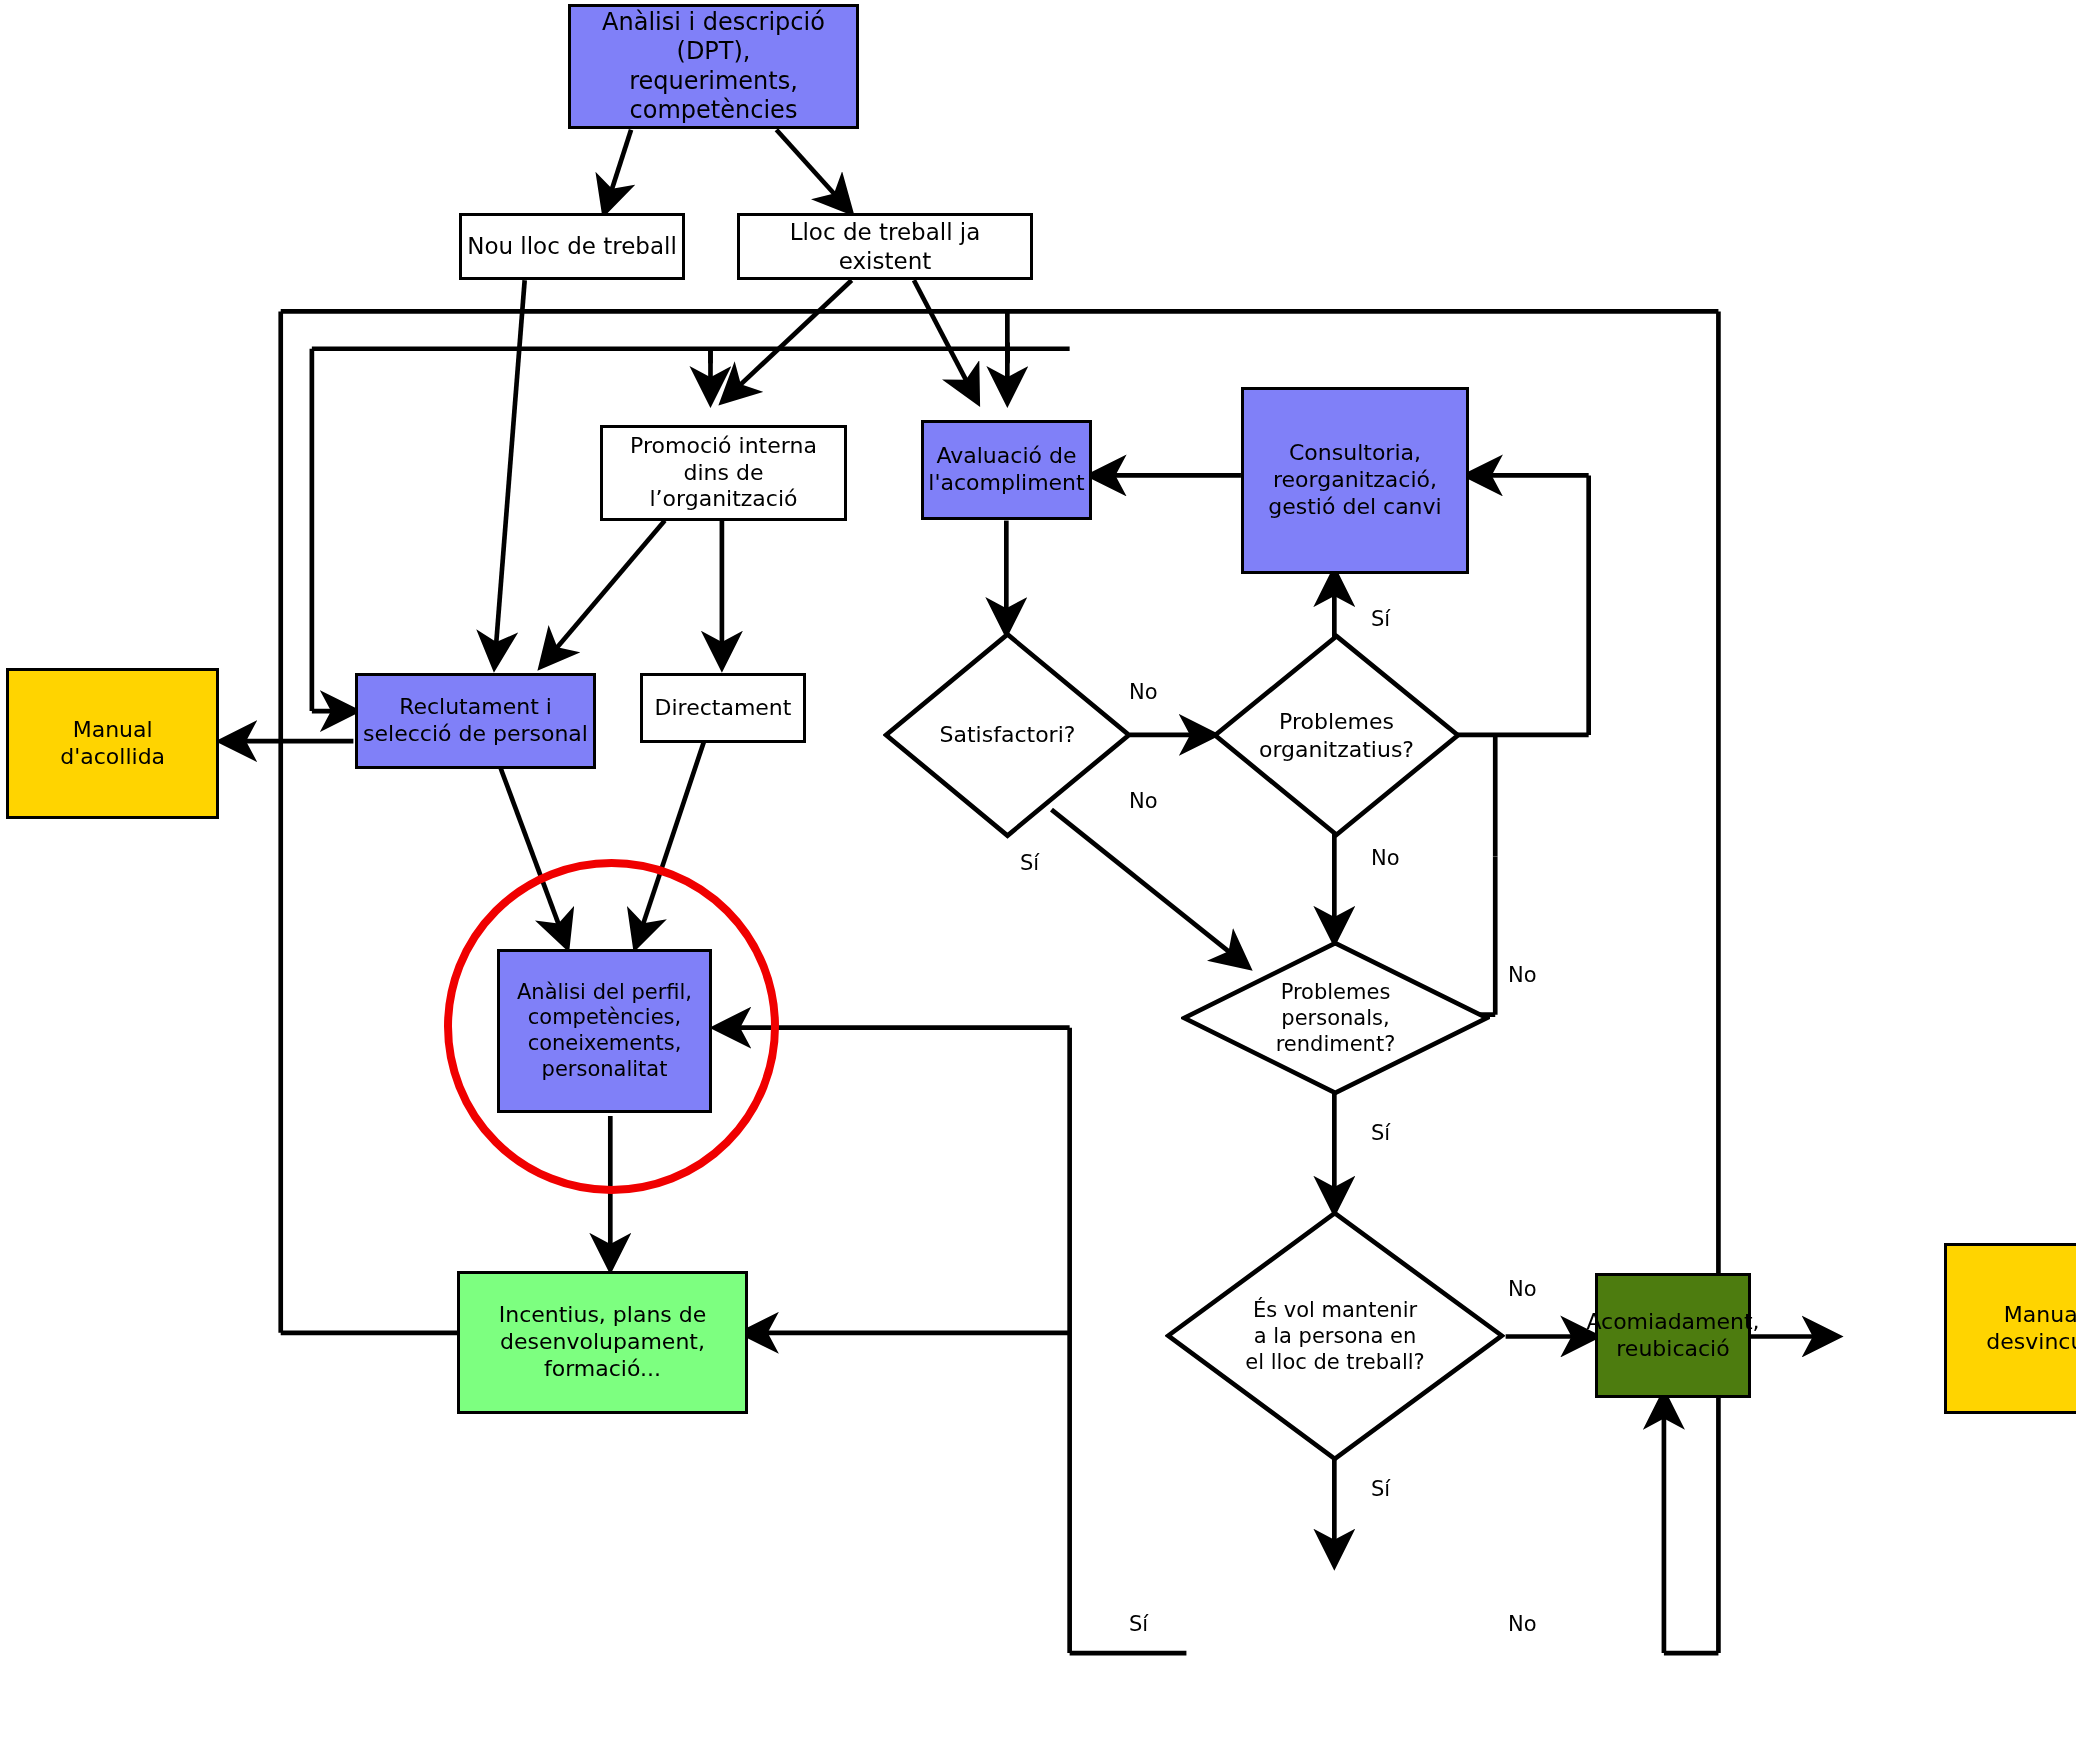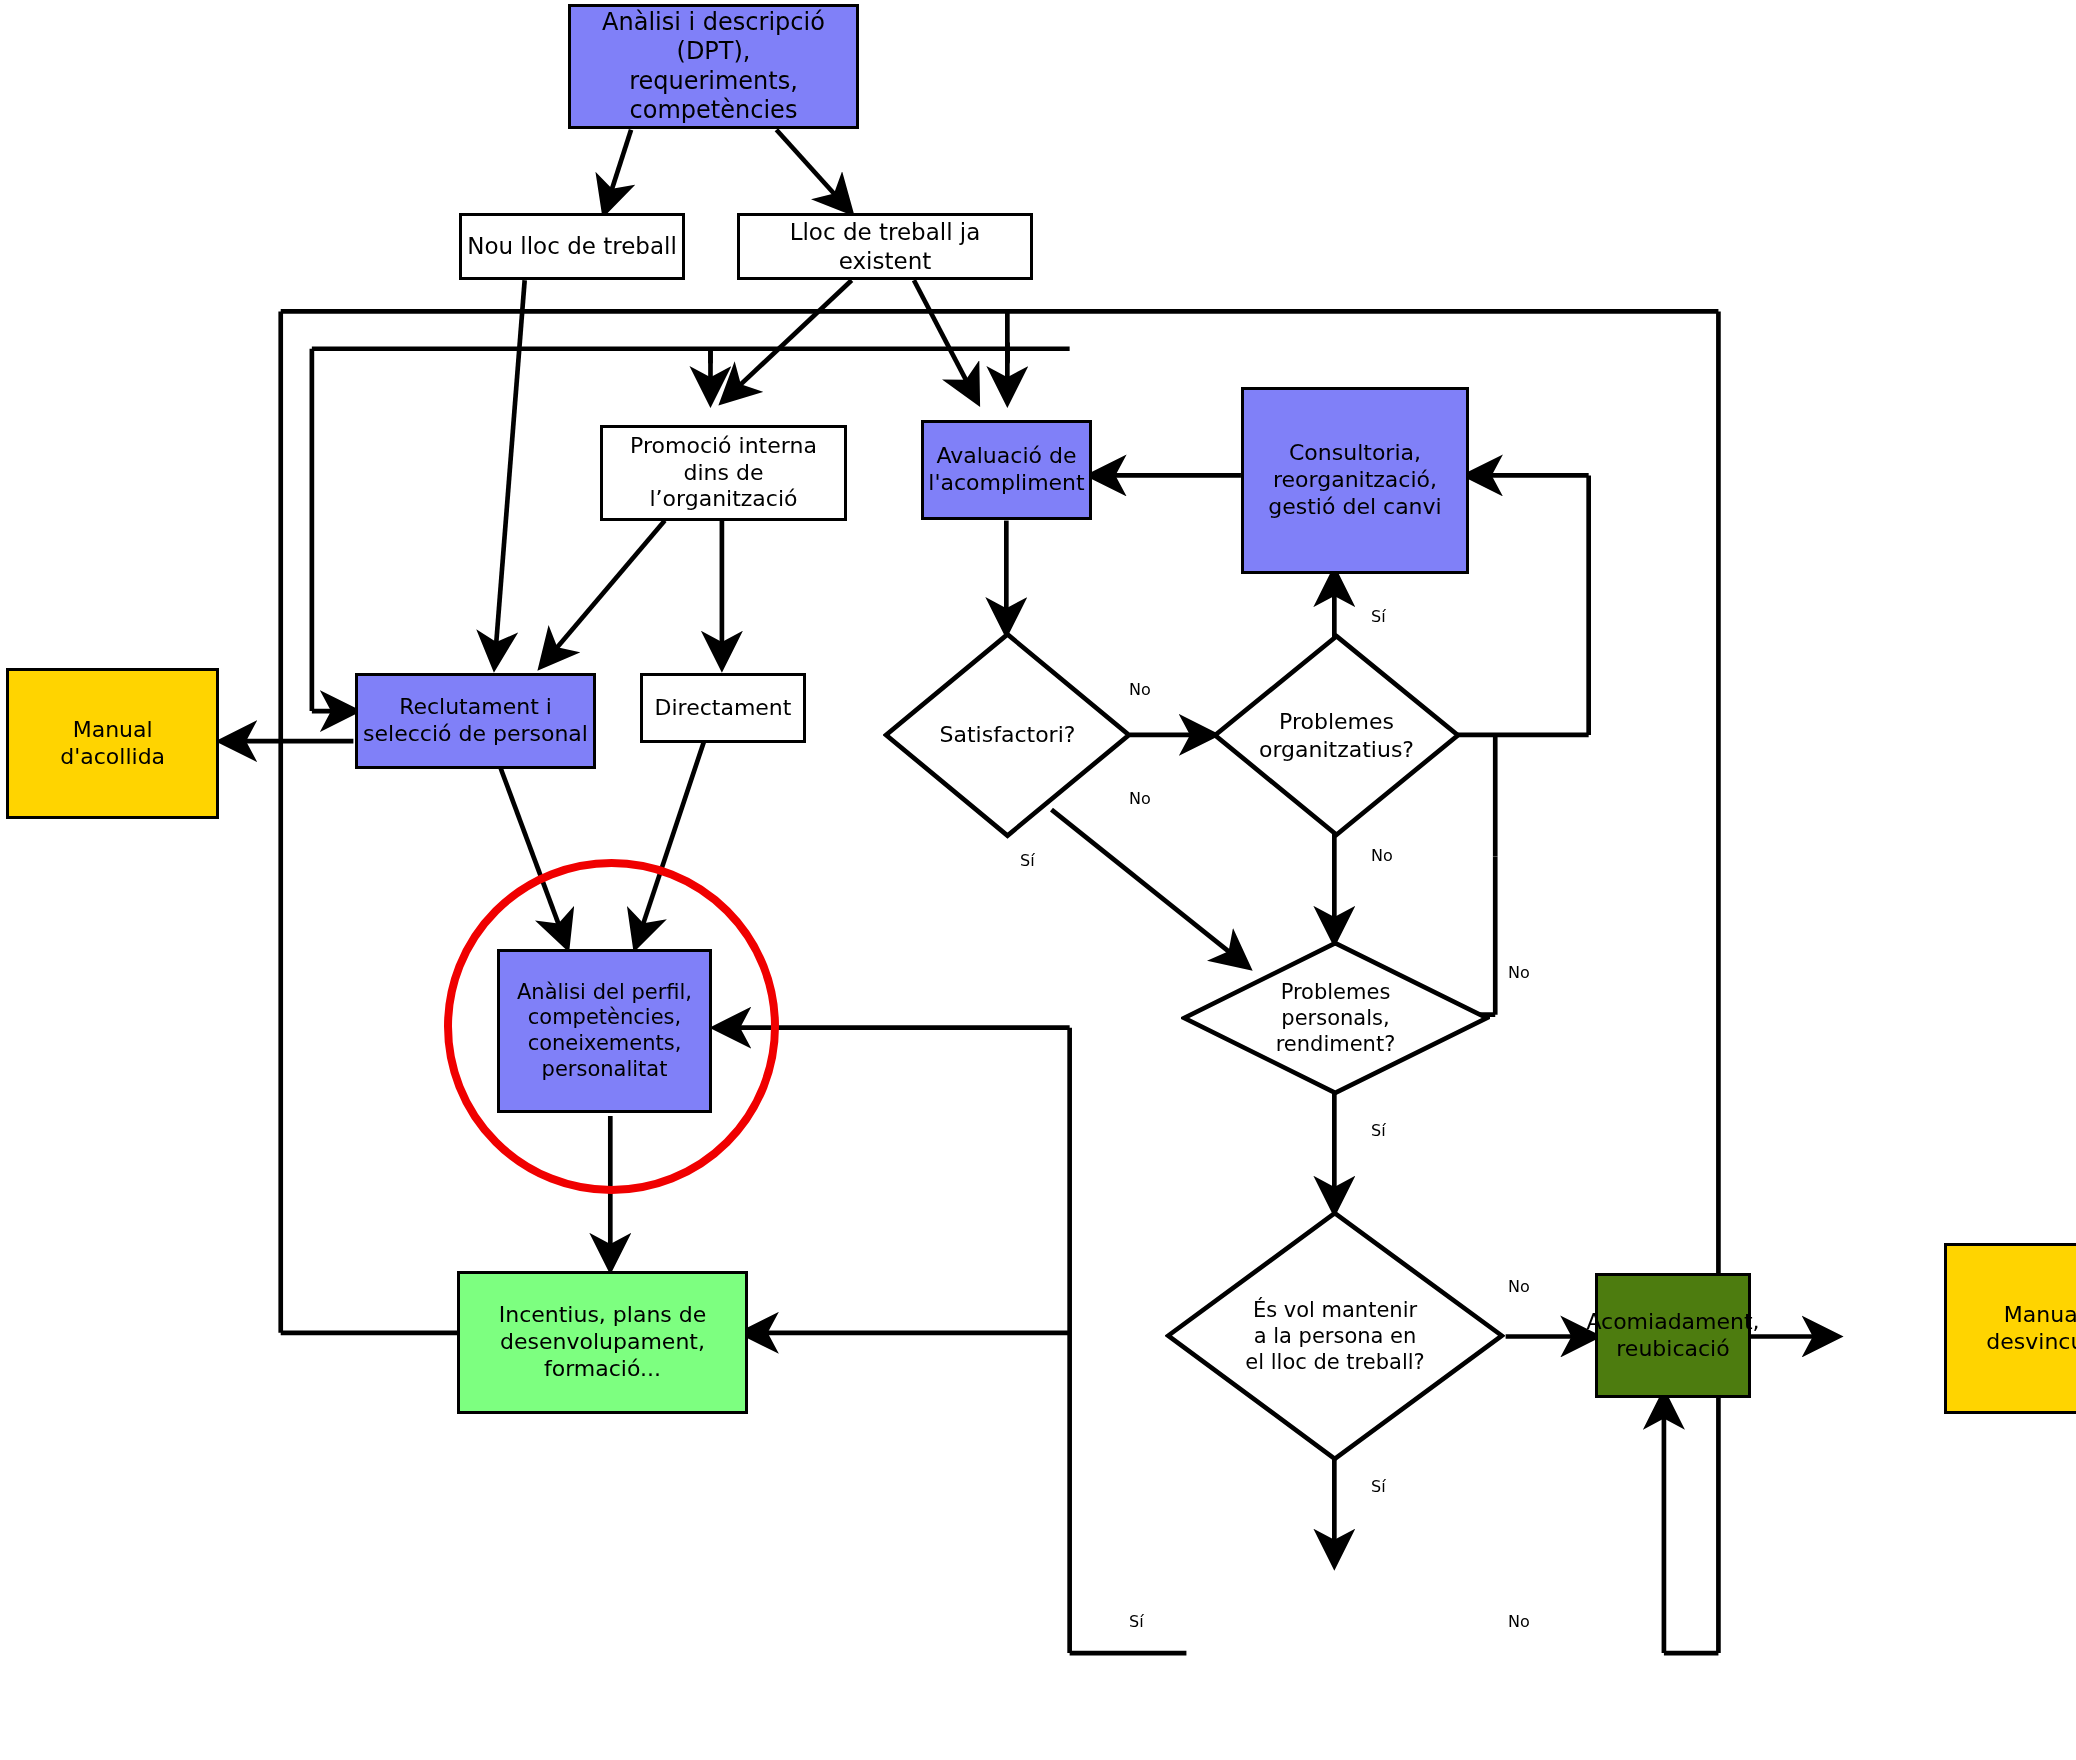--- a/index.html
+++ b/index.html
@@ -12,21 +12,21 @@
   .n-blue{background:#8080F8;}
   .n-white{background:#ffffff;}
   .n-yellow{background:#FFD400;}
   .n-green{background:#7DFF80;}
   .n-pink{background:#4d7c0f;}
   .node .txt{white-space:pre-line;padding:0 4.2px;}
   .dia{position:absolute;display:flex;align-items:center;justify-content:center;}
   .dia .lbl{position:relative;z-index:3;text-align:center;white-space:pre-line;
             font-family:"DejaVu Sans", sans-serif;color:#000;line-height:1.25;}
   .edge-lbl{position:absolute;font-family:"DejaVu Sans", sans-serif;color:#000;
-            font-size:16px;white-space:nowrap;}
+            font-size:21px;white-space:nowrap;}
   .hl-circle{position:absolute;border:8.3px solid #F00000;border-radius:50%;
              box-sizing:border-box;background:transparent;}
 </style>
 </head>
 <body>
 
 <div id="stage">
 
   <svg id="wires" viewBox="0 0 4000 3391">
     <defs>

